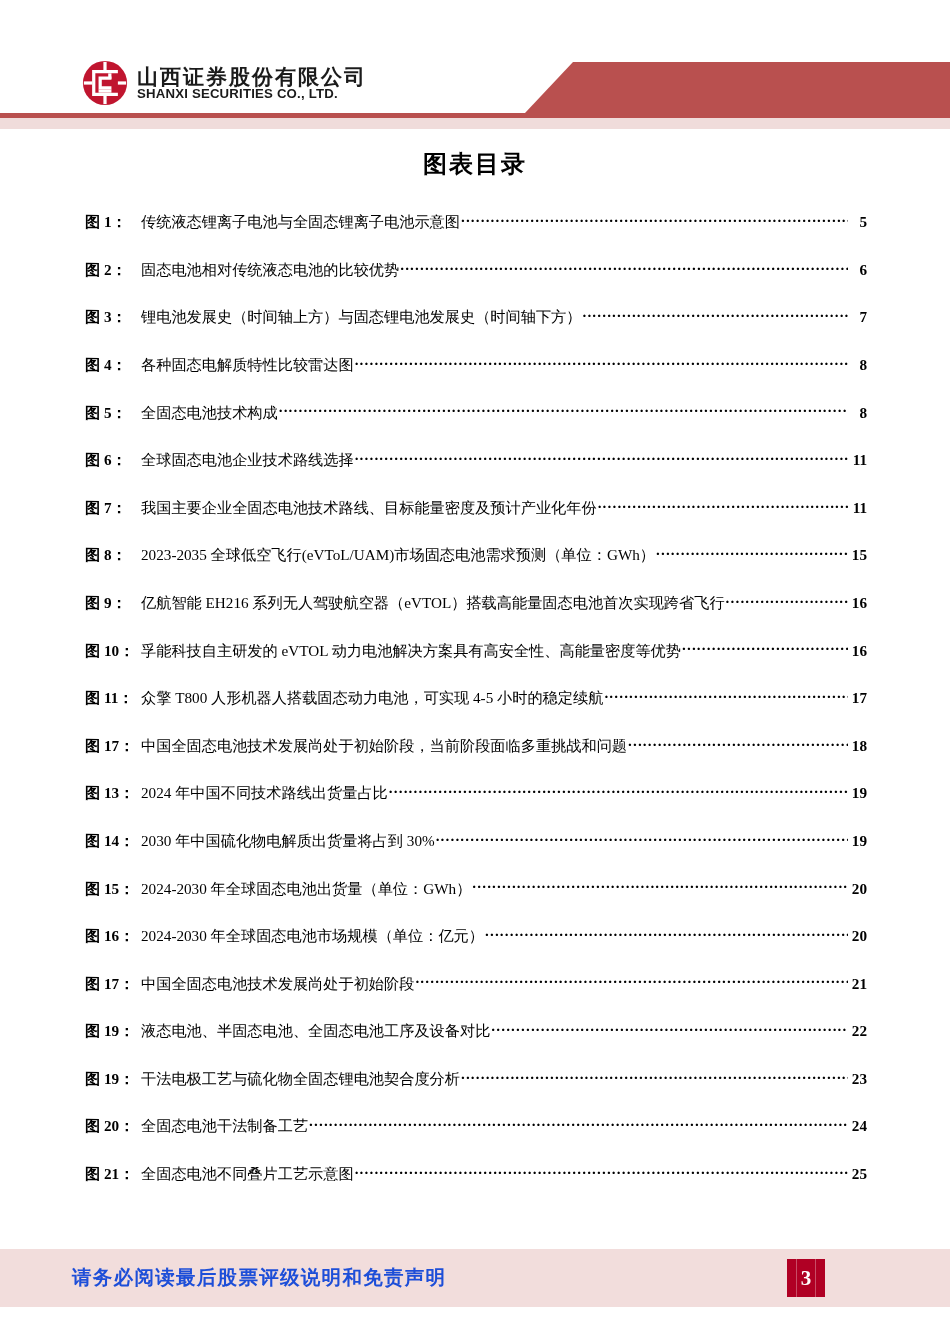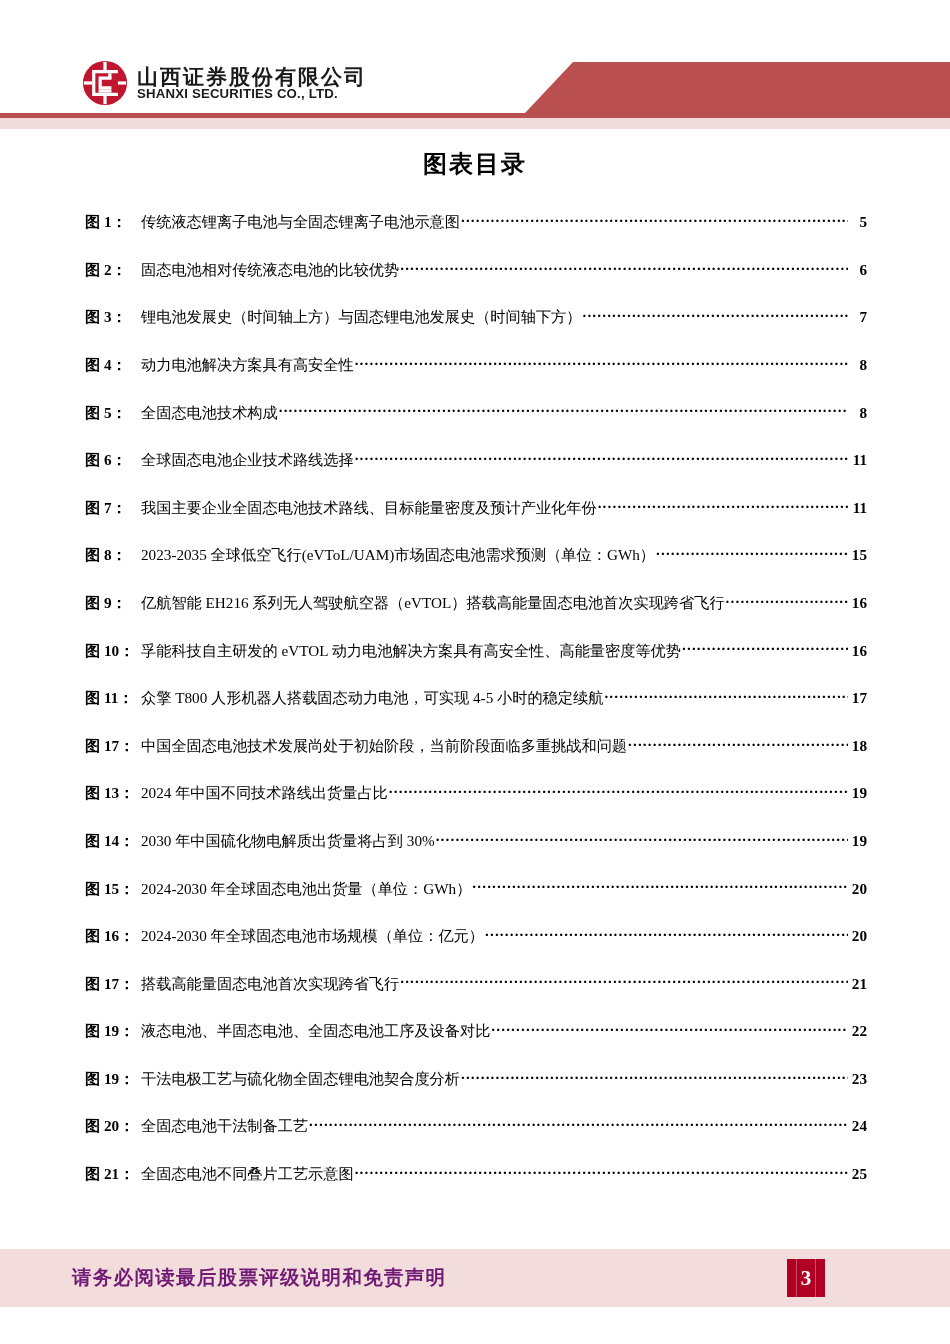--- a/index.html
+++ b/index.html
@@ -177,21 +177,21 @@
     width: 950px;
     height: 58px;
     background: #f2dddc;
   }
   .footer-note {
     position: absolute;
     left: 72px;
     top: 0;
     height: 44px;
     line-height: 58px;
-    color: #701a75;
+    color: #1d4ed8;
     font-family: "Liberation Serif", serif;
     font-size: 19.5px;
     font-weight: bold;
     letter-spacing: 1.3px;
     white-space: nowrap;
   }
   .page-badge {
     position: absolute;
     left: 787px;
     top: 10px;
@@ -265,21 +265,21 @@
       <span class="toc-page">6</span>
     </div>
     <div class="toc-entry">
       <span class="toc-label">图 3：</span>
       <span class="toc-text">锂电池发展史（时间轴上方）与固态锂电池发展史（时间轴下方）</span>
       <span class="toc-leader"></span>
       <span class="toc-page">7</span>
     </div>
     <div class="toc-entry">
       <span class="toc-label">图 4：</span>
-      <span class="toc-text">动力电池解决方案具有高安全性</span>
+      <span class="toc-text">各种固态电解质特性比较雷达图</span>
       <span class="toc-leader"></span>
       <span class="toc-page">8</span>
     </div>
     <div class="toc-entry">
       <span class="toc-label">图 5：</span>
       <span class="toc-text">全固态电池技术构成</span>
       <span class="toc-leader"></span>
       <span class="toc-page">8</span>
     </div>
     <div class="toc-entry">
@@ -343,21 +343,21 @@
       <span class="toc-page">20</span>
     </div>
     <div class="toc-entry bold">
       <span class="toc-label">图 16：</span>
       <span class="toc-text">2024-2030 年全球固态电池市场规模（单位：亿元）</span>
       <span class="toc-leader"></span>
       <span class="toc-page">20</span>
     </div>
     <div class="toc-entry bold">
       <span class="toc-label">图 17：</span>
-      <span class="toc-text">搭载高能量固态电池首次实现跨省飞行</span>
+      <span class="toc-text">中国全固态电池技术发展尚处于初始阶段</span>
       <span class="toc-leader"></span>
       <span class="toc-page">21</span>
     </div>
     <div class="toc-entry bold">
       <span class="toc-label">图 19：</span>
       <span class="toc-text">液态电池、半固态电池、全固态电池工序及设备对比</span>
       <span class="toc-leader"></span>
       <span class="toc-page">22</span>
     </div>
     <div class="toc-entry bold">

